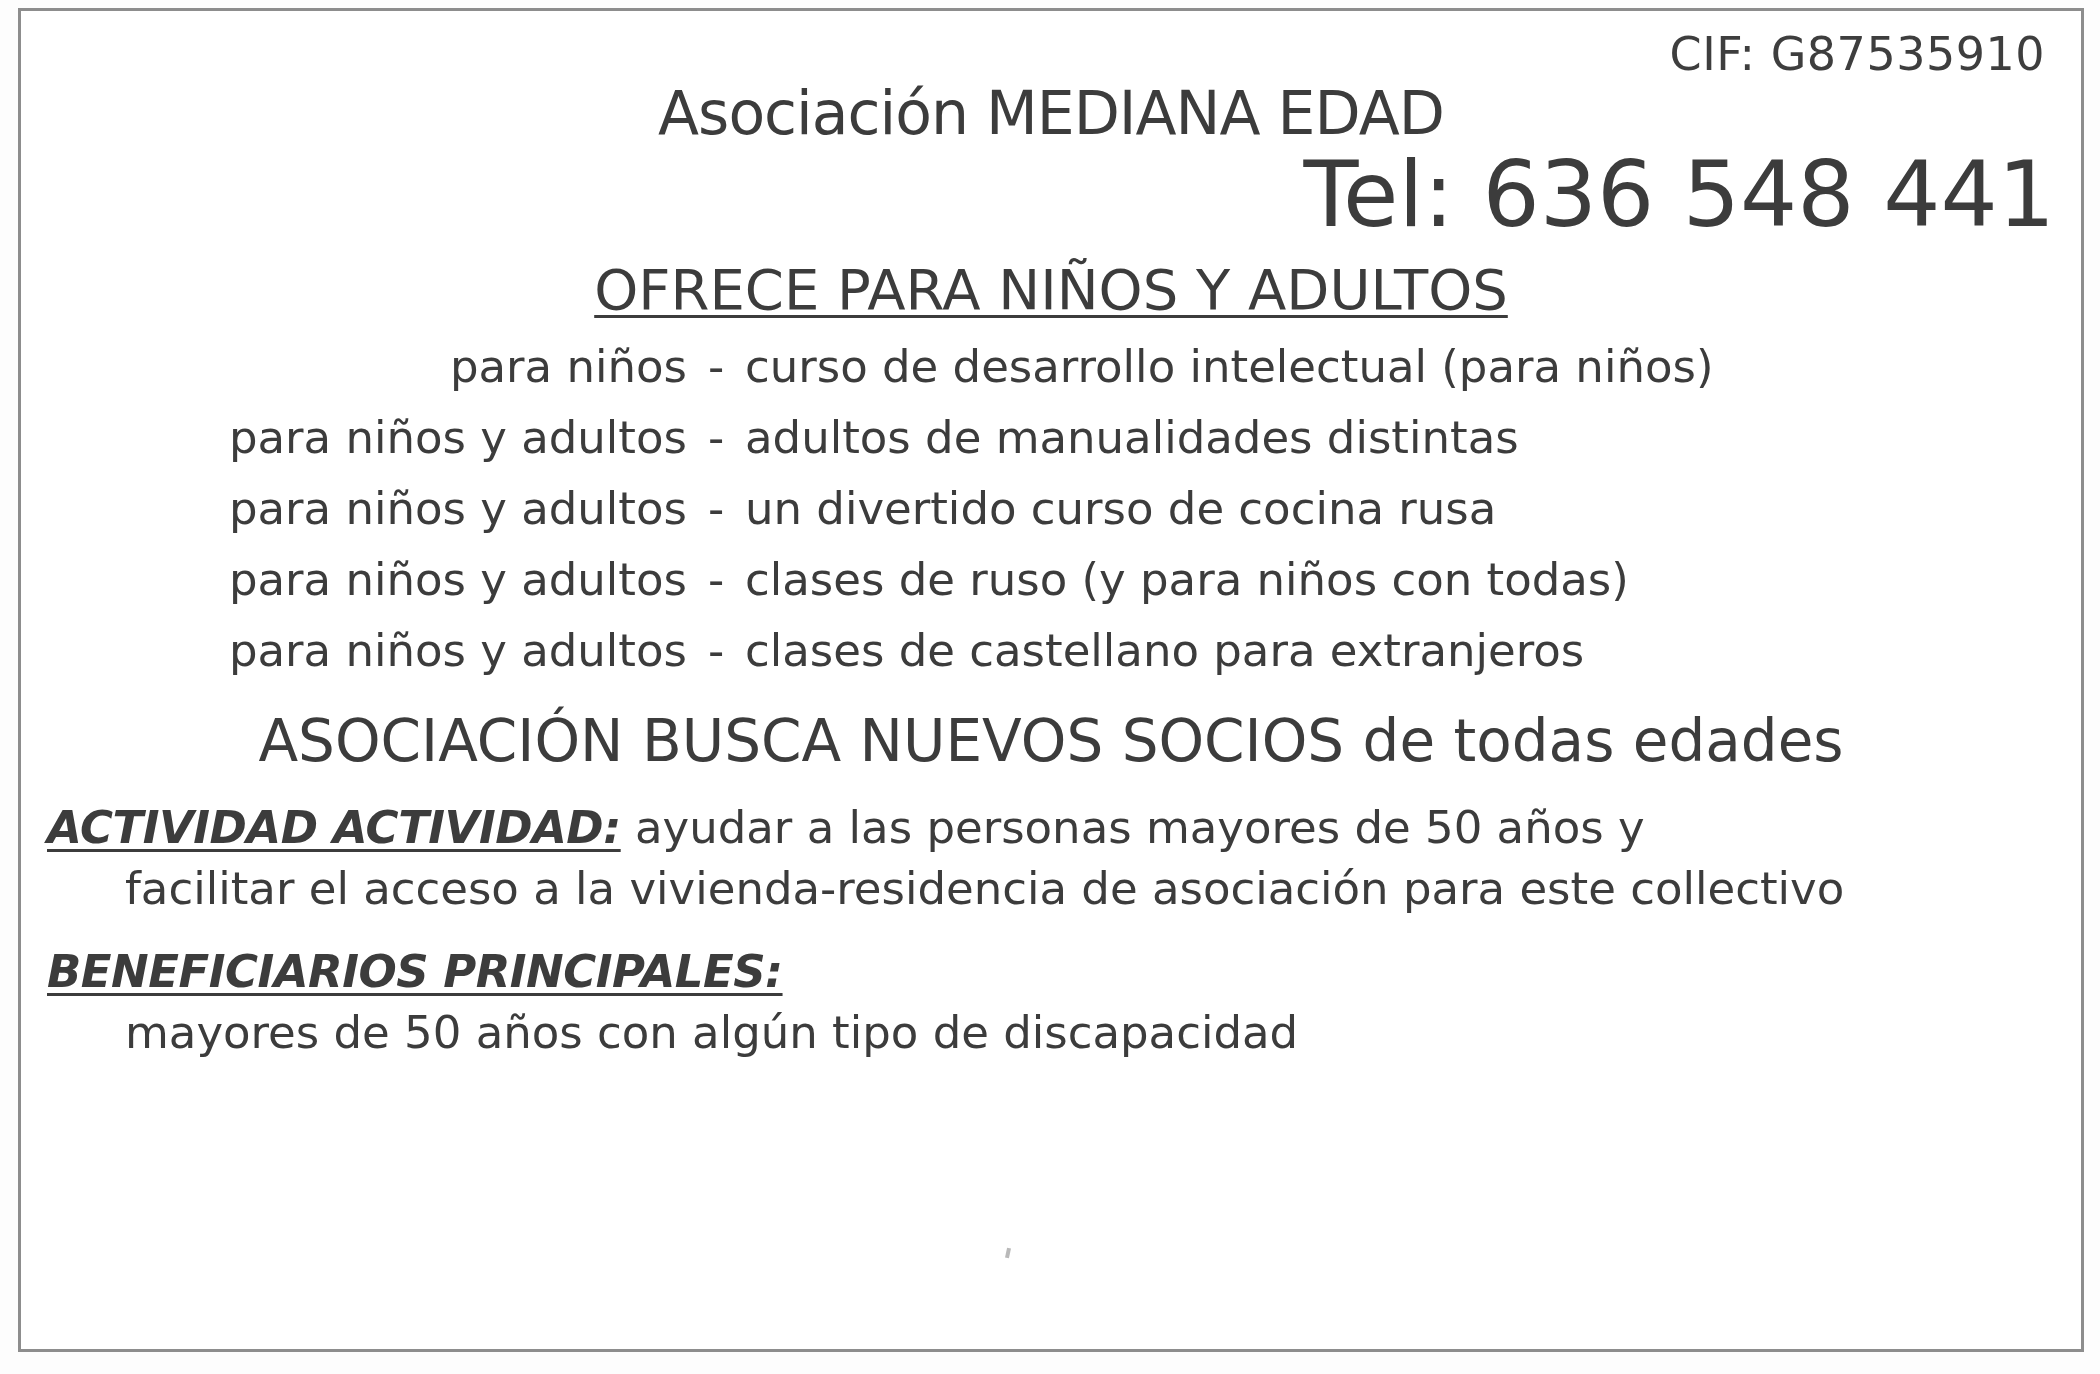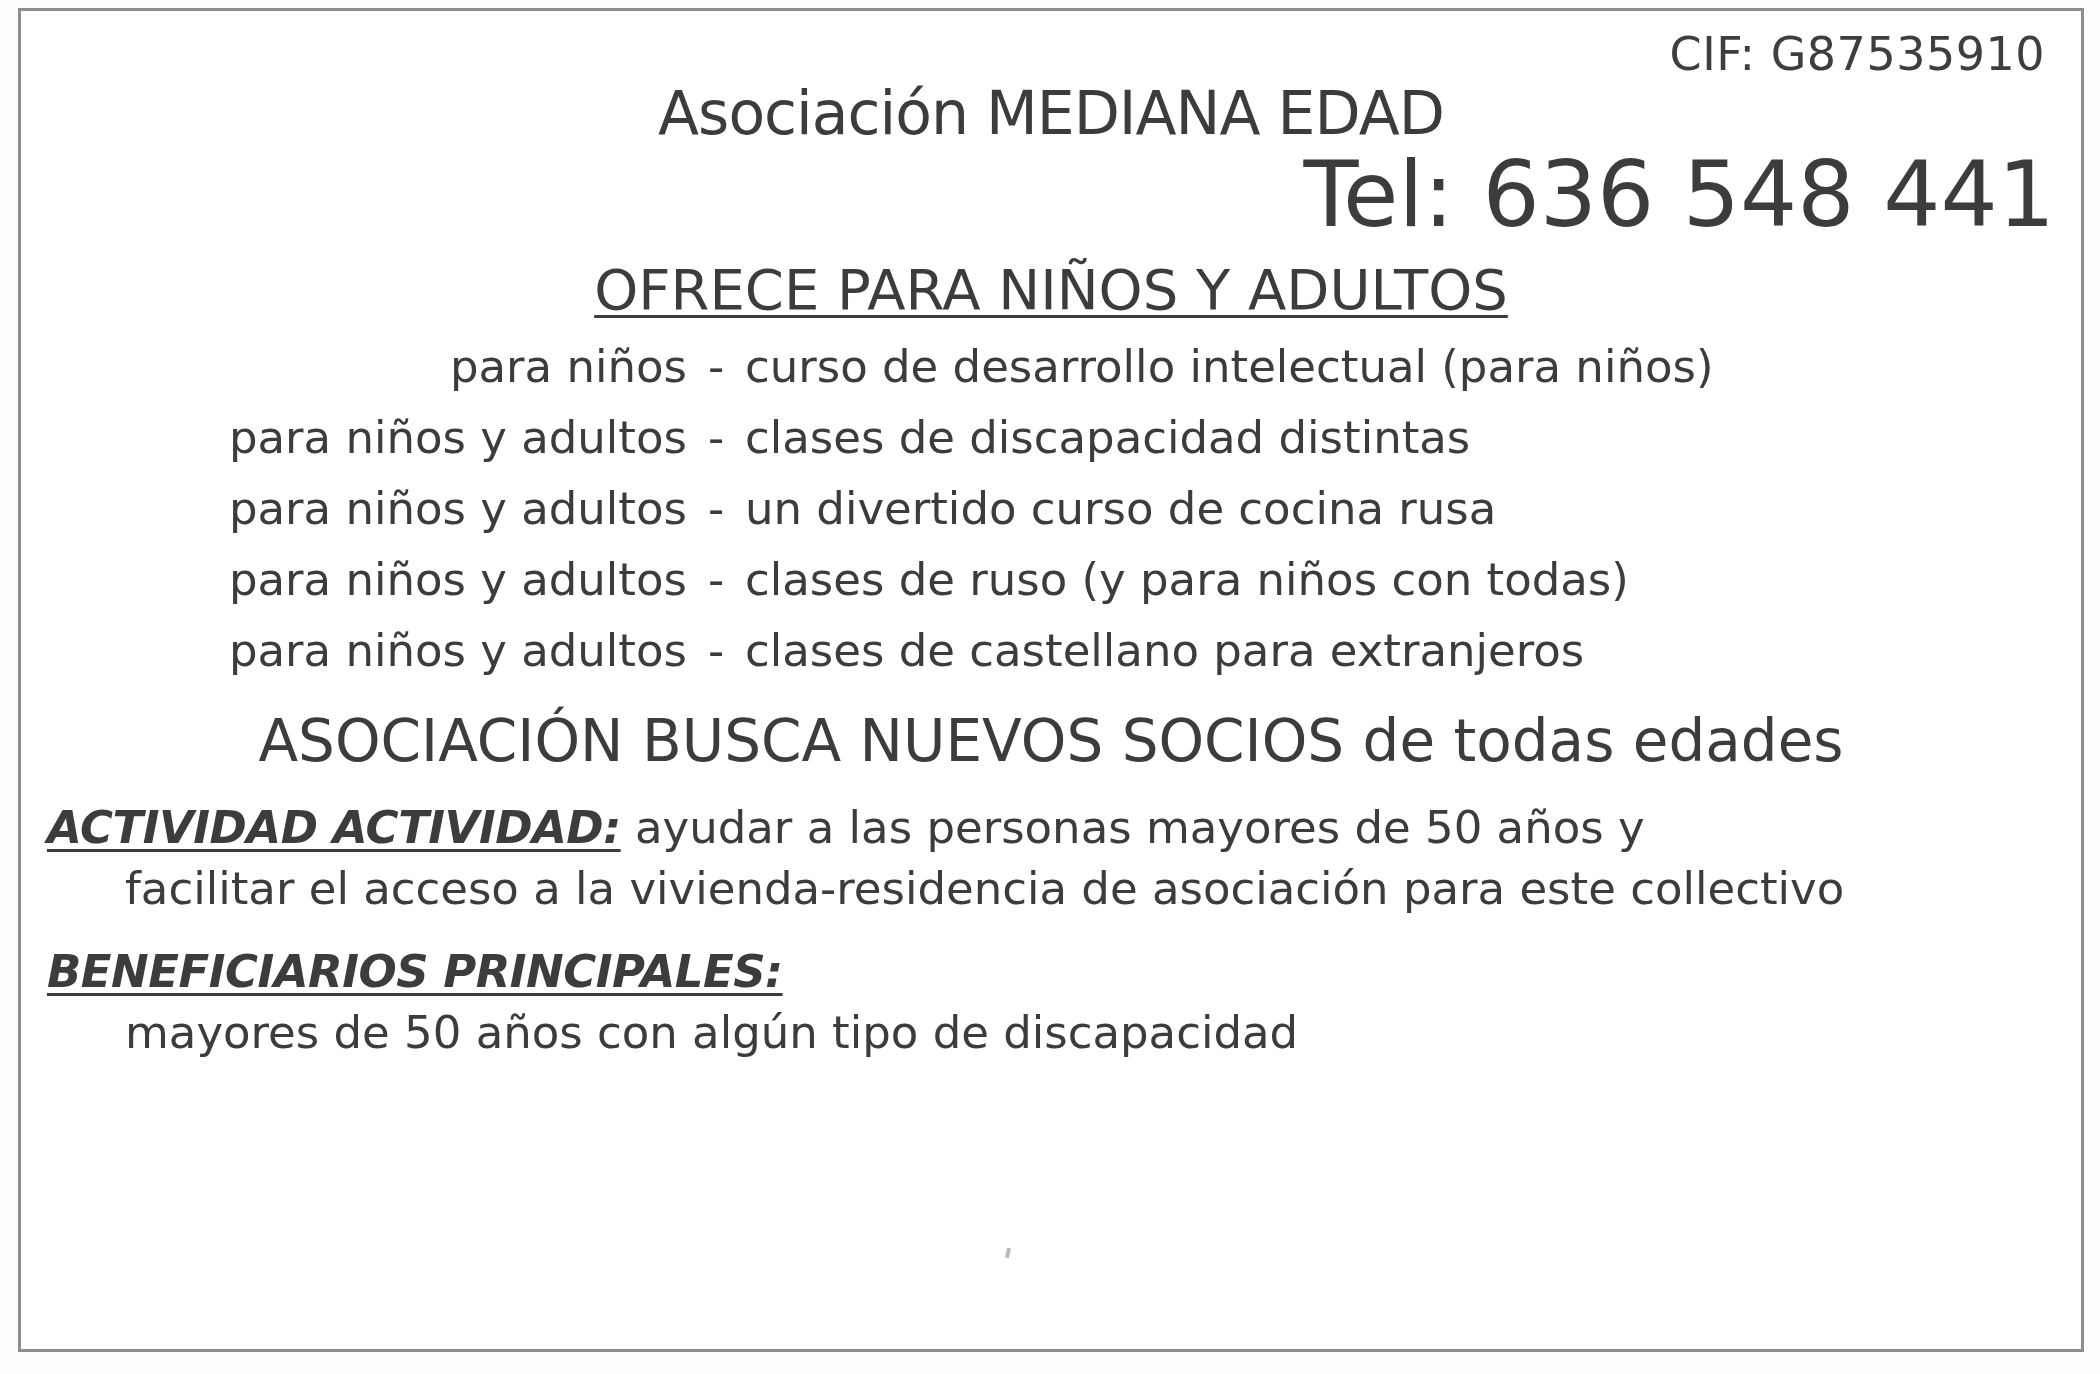--- a/index.html
+++ b/index.html
@@ -166,21 +166,21 @@
 
       <ul class="services">
         <li class="svc">
           <span class="svc-who">para niños</span>
           <span class="svc-dash">-</span>
           <span class="svc-what">curso de desarrollo intelectual (para niños)</span>
         </li>
         <li class="svc">
           <span class="svc-who">para niños y adultos</span>
           <span class="svc-dash">-</span>
-          <span class="svc-what">clases de discapacidad distintas</span>
+          <span class="svc-what">adultos de manualidades distintas</span>
         </li>
         <li class="svc">
           <span class="svc-who">para niños y adultos</span>
           <span class="svc-dash">-</span>
           <span class="svc-what">un divertido curso de cocina rusa</span>
         </li>
         <li class="svc">
           <span class="svc-who">para niños y adultos</span>
           <span class="svc-dash">-</span>
           <span class="svc-what">clases de ruso (y para niños con todas)</span>

